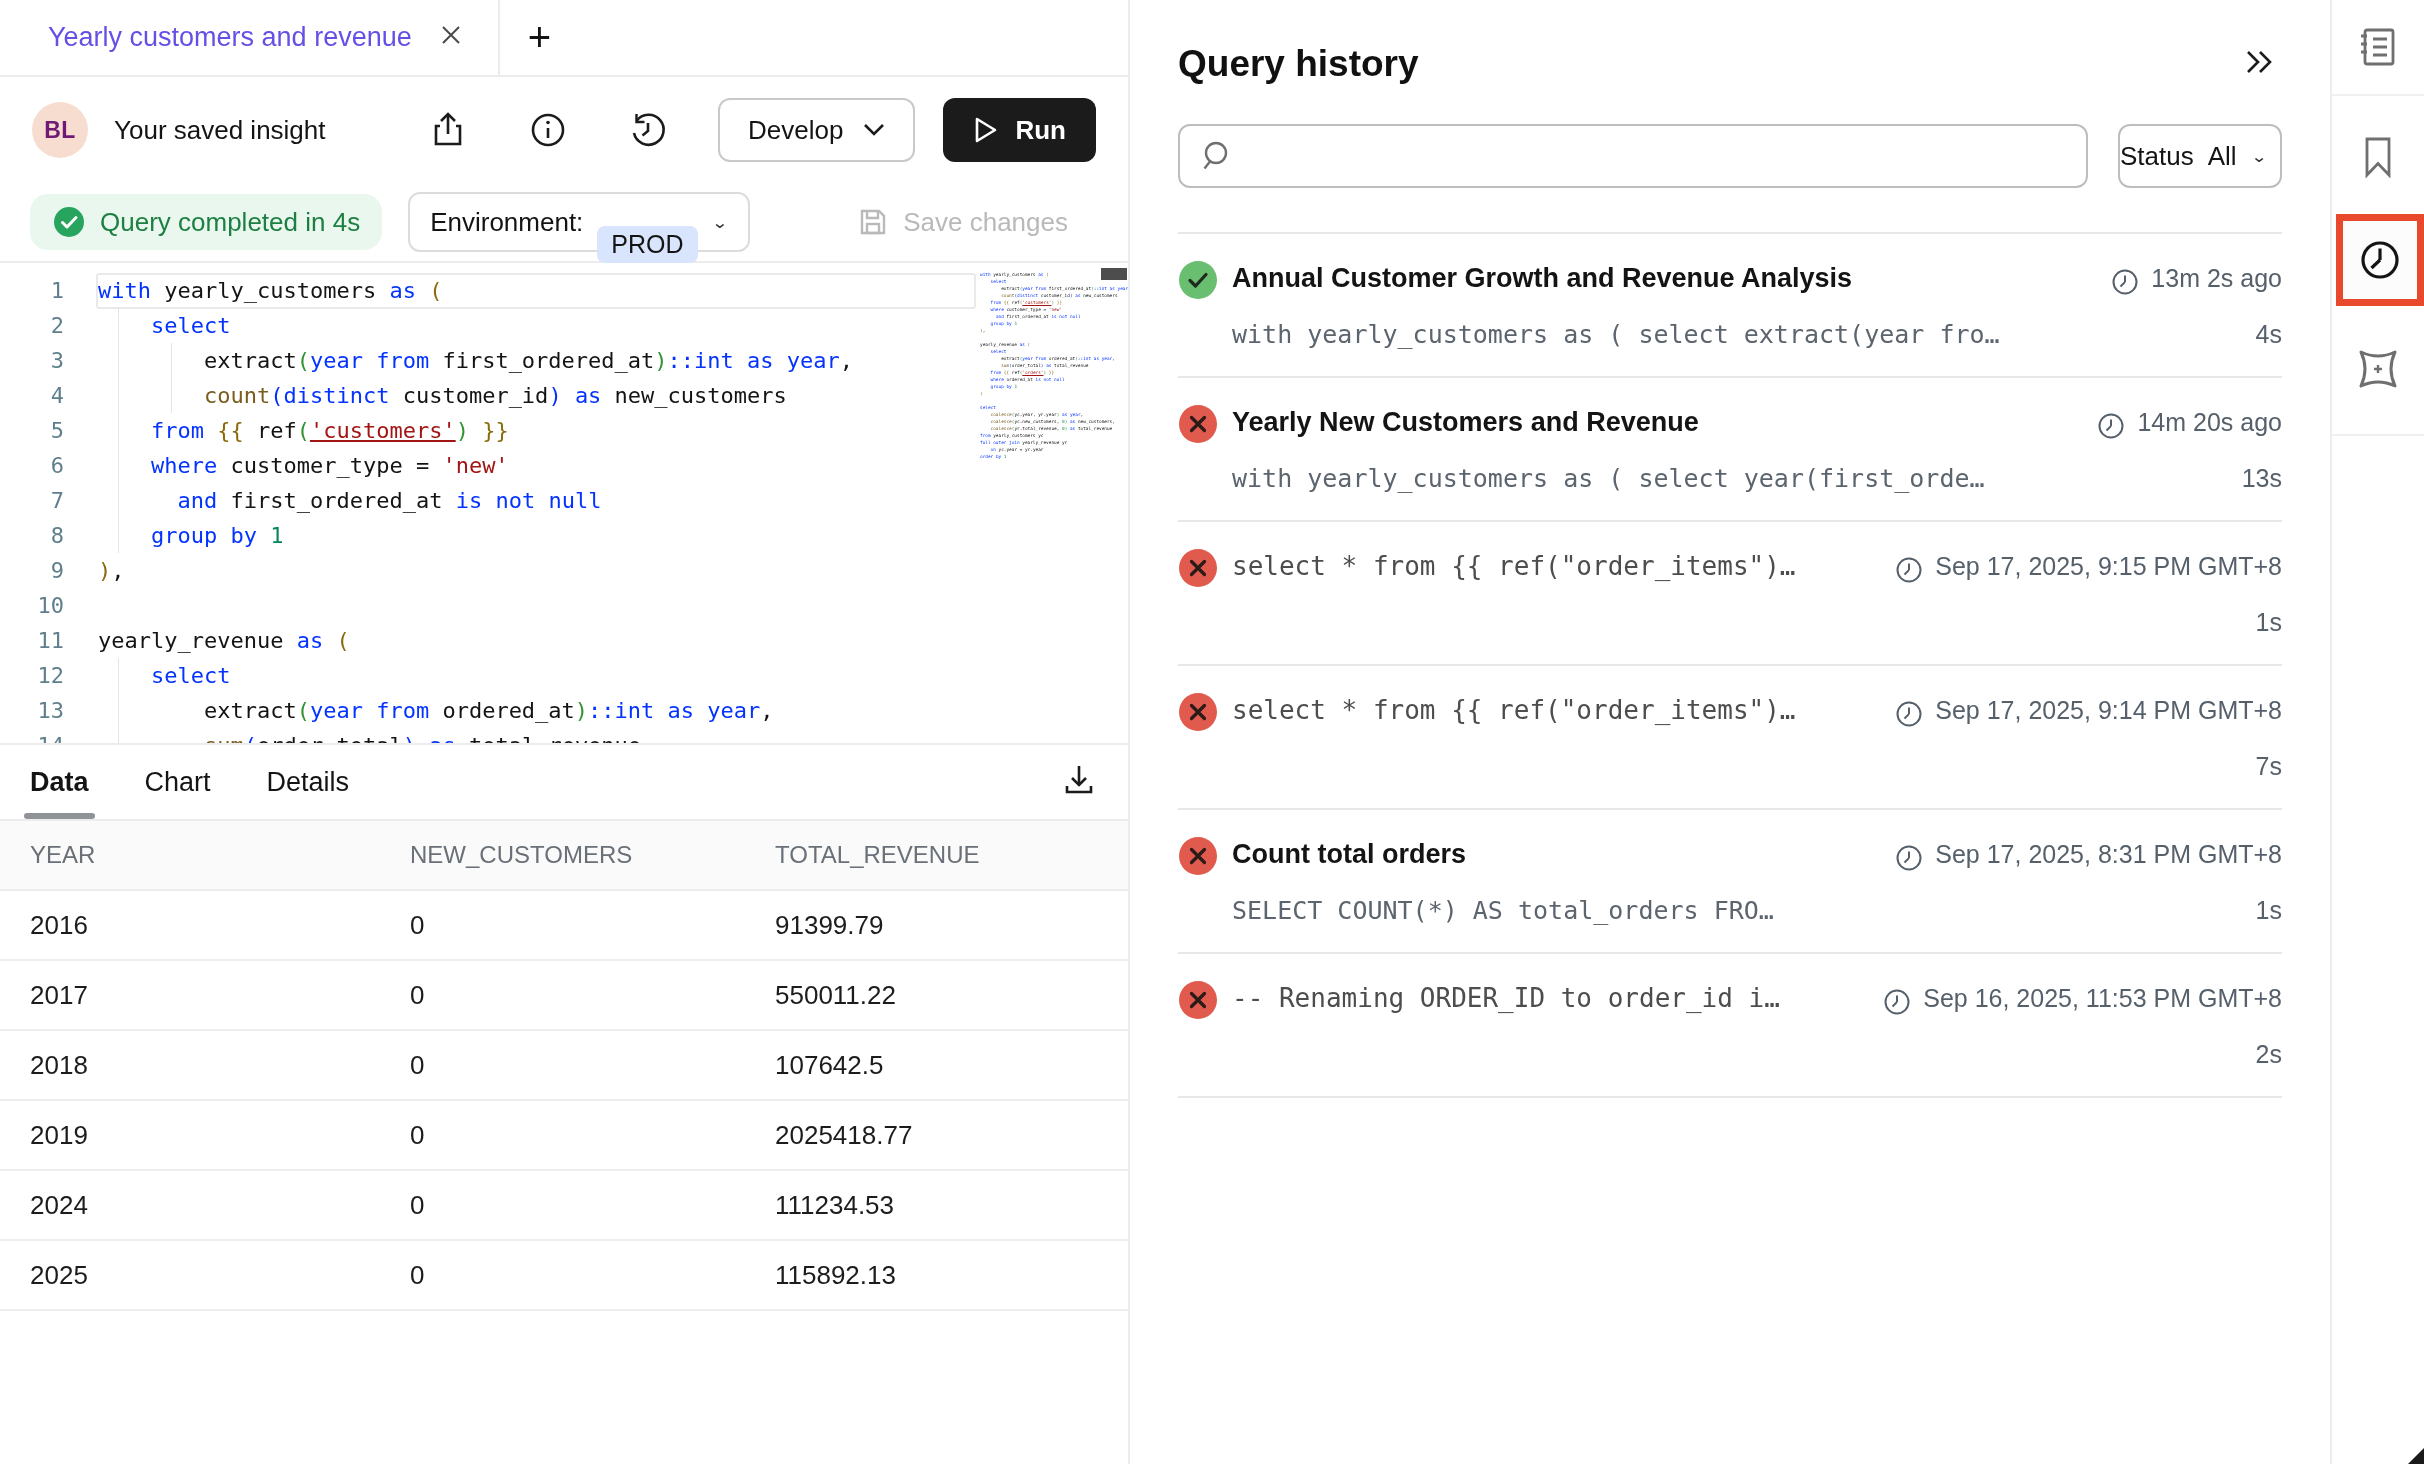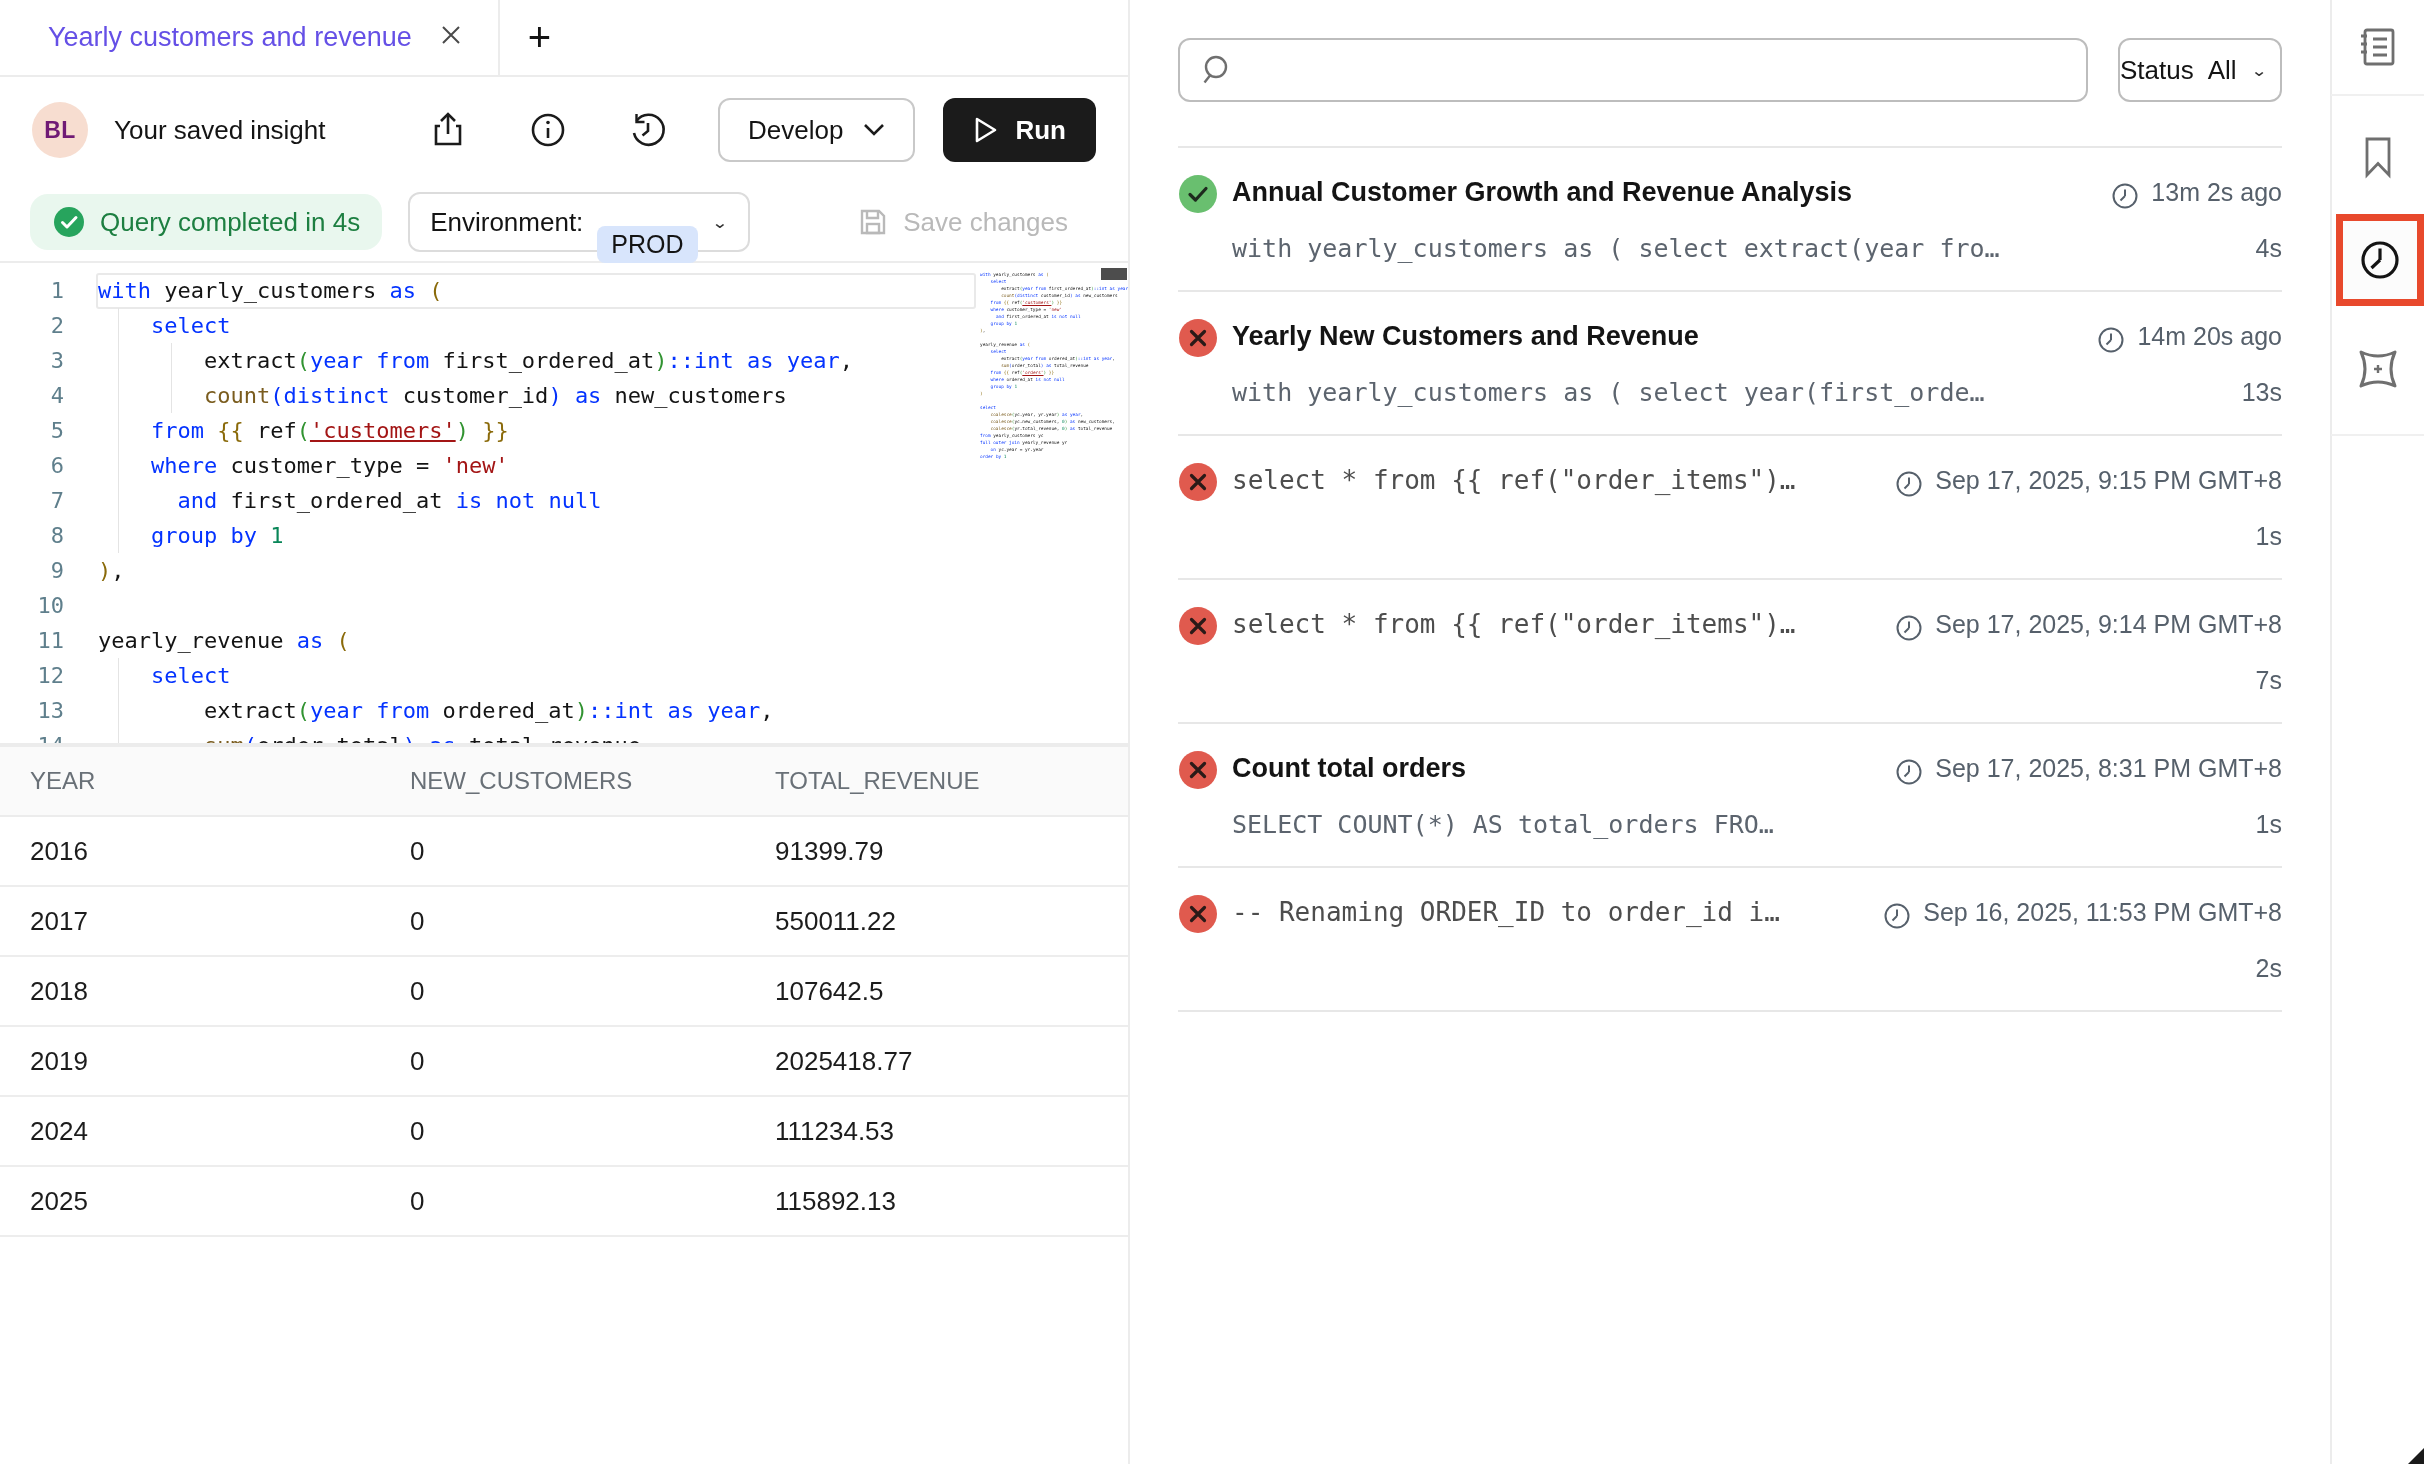--- a/index.html
+++ b/index.html
@@ -208,20 +208,32 @@
           <div>12</div>
           <div>13</div>
           <div>14</div>
         </div>
       <div class="code"><div class="code-line"><span class="tk-kw">with</span><span class="tk-t"> yearly_customers </span><span class="tk-kw">as</span><span class="tk-t"> </span><span class="tk-b1">(</span></div><div class="code-line"><span class="tk-t">    </span><span class="tk-kw">select</span></div><div class="code-line"><span class="tk-t">        extract</span><span class="tk-b2">(</span><span class="tk-kw">year</span><span class="tk-t"> </span><span class="tk-kw">from</span><span class="tk-t"> first_ordered_at</span><span class="tk-b2">)</span><span class="tk-kw">::int</span><span class="tk-t"> </span><span class="tk-kw">as</span><span class="tk-t"> </span><span class="tk-kw">year</span><span class="tk-t">,</span></div><div class="code-line"><span class="tk-t">        </span><span class="tk-fn">count</span><span class="tk-b3">(</span><span class="tk-kw">distinct</span><span class="tk-t"> customer_id</span><span class="tk-b3">)</span><span class="tk-t"> </span><span class="tk-kw">as</span><span class="tk-t"> new_customers</span></div><div class="code-line"><span class="tk-t">    </span><span class="tk-kw">from</span><span class="tk-t"> </span><span class="tk-b1">{{</span><span class="tk-t"> ref</span><span class="tk-b2">(</span><span class="tk-lk">'customers'</span><span class="tk-b2">)</span><span class="tk-t"> </span><span class="tk-b1">}}</span></div><div class="code-line"><span class="tk-t">    </span><span class="tk-kw">where</span><span class="tk-t"> customer_type = </span><span class="tk-st">'new'</span></div><div class="code-line"><span class="tk-t">      </span><span class="tk-kw">and</span><span class="tk-t"> first_ordered_at </span><span class="tk-kw">is</span><span class="tk-t"> </span><span class="tk-kw">not</span><span class="tk-t"> </span><span class="tk-kw">null</span></div><div class="code-line"><span class="tk-t">    </span><span class="tk-kw">group</span><span class="tk-t"> </span><span class="tk-kw">by</span><span class="tk-t"> </span><span class="tk-nm">1</span></div><div class="code-line"><span class="tk-b1">)</span><span class="tk-t">,</span></div><div class="code-line">&nbsp;</div><div class="code-line"><span class="tk-t">yearly_revenue </span><span class="tk-kw">as</span><span class="tk-t"> </span><span class="tk-b1">(</span></div><div class="code-line"><span class="tk-t">    </span><span class="tk-kw">select</span></div><div class="code-line"><span class="tk-t">        extract</span><span class="tk-b2">(</span><span class="tk-kw">year</span><span class="tk-t"> </span><span class="tk-kw">from</span><span class="tk-t"> ordered_at</span><span class="tk-b2">)</span><span class="tk-kw">::int</span><span class="tk-t"> </span><span class="tk-kw">as</span><span class="tk-t"> </span><span class="tk-kw">year</span><span class="tk-t">,</span></div><div class="code-line"><span class="tk-t">        </span><span class="tk-fn">sum</span><span class="tk-b3">(</span><span class="tk-t">order_total</span><span class="tk-b3">)</span><span class="tk-t"> </span><span class="tk-kw">as</span><span class="tk-t"> total_revenue</span></div></div>
     </div>
     <div class="minimap"><div class="code-line"><span class="tk-kw">with</span><span class="tk-t"> yearly_customers </span><span class="tk-kw">as</span><span class="tk-t"> </span><span class="tk-b1">(</span></div><div class="code-line"><span class="tk-t">    </span><span class="tk-kw">select</span></div><div class="code-line"><span class="tk-t">        extract</span><span class="tk-b2">(</span><span class="tk-kw">year</span><span class="tk-t"> </span><span class="tk-kw">from</span><span class="tk-t"> first_ordered_at</span><span class="tk-b2">)</span><span class="tk-kw">::int</span><span class="tk-t"> </span><span class="tk-kw">as</span><span class="tk-t"> </span><span class="tk-kw">year</span></div><div class="code-line"><span class="tk-t">        </span><span class="tk-fn">count</span><span class="tk-b3">(</span><span class="tk-kw">distinct</span><span class="tk-t"> customer_id</span><span class="tk-b3">)</span><span class="tk-t"> </span><span class="tk-kw">as</span><span class="tk-t"> new_customers</span></div><div class="code-line"><span class="tk-t">    </span><span class="tk-kw">from</span><span class="tk-t"> </span><span class="tk-b1">{{</span><span class="tk-t"> ref</span><span class="tk-b2">(</span><span class="tk-lk">'customers'</span><span class="tk-b2">)</span><span class="tk-t"> </span><span class="tk-b1">}}</span></div><div class="code-line"><span class="tk-t">    </span><span class="tk-kw">where</span><span class="tk-t"> customer_type = </span><span class="tk-st">'new'</span></div><div class="code-line"><span class="tk-t">      </span><span class="tk-kw">and</span><span class="tk-t"> first_ordered_at </span><span class="tk-kw">is</span><span class="tk-t"> </span><span class="tk-kw">not</span><span class="tk-t"> </span><span class="tk-kw">null</span></div><div class="code-line"><span class="tk-t">    </span><span class="tk-kw">group</span><span class="tk-t"> </span><span class="tk-kw">by</span><span class="tk-t"> </span><span class="tk-nm">1</span></div><div class="code-line"><span class="tk-b1">)</span><span class="tk-t">,</span></div><div class="code-line">&nbsp;</div><div class="code-line"><span class="tk-t">yearly_revenue </span><span class="tk-kw">as</span><span class="tk-t"> </span><span class="tk-b1">(</span></div><div class="code-line"><span class="tk-t">    </span><span class="tk-kw">select</span></div><div class="code-line"><span class="tk-t">        extract</span><span class="tk-b2">(</span><span class="tk-kw">year</span><span class="tk-t"> </span><span class="tk-kw">from</span><span class="tk-t"> ordered_at</span><span class="tk-b2">)</span><span class="tk-kw">::int</span><span class="tk-t"> </span><span class="tk-kw">as</span><span class="tk-t"> </span><span class="tk-kw">year</span><span class="tk-t">,</span></div><div class="code-line"><span class="tk-t">        </span><span class="tk-fn">sum</span><span class="tk-b3">(</span><span class="tk-t">order_total</span><span class="tk-b3">)</span><span class="tk-t"> </span><span class="tk-kw">as</span><span class="tk-t"> total_revenue</span></div><div class="code-line"><span class="tk-t">    </span><span class="tk-kw">from</span><span class="tk-t"> </span><span class="tk-b1">{{</span><span class="tk-t"> ref</span><span class="tk-b2">(</span><span class="tk-lk">'orders'</span><span class="tk-b2">)</span><span class="tk-t"> </span><span class="tk-b1">}}</span></div><div class="code-line"><span class="tk-t">    </span><span class="tk-kw">where</span><span class="tk-t"> ordered_at </span><span class="tk-kw">is</span><span class="tk-t"> </span><span class="tk-kw">not</span><span class="tk-t"> </span><span class="tk-kw">null</span></div><div class="code-line"><span class="tk-t">    </span><span class="tk-kw">group</span><span class="tk-t"> </span><span class="tk-kw">by</span><span class="tk-t"> </span><span class="tk-nm">1</span></div><div class="code-line"><span class="tk-b1">)</span></div><div class="code-line">&nbsp;</div><div class="code-line"><span class="tk-kw">select</span></div><div class="code-line"><span class="tk-t">    </span><span class="tk-fn">coalesce</span><span class="tk-b2">(</span><span class="tk-t">yc.year, yr.year</span><span class="tk-b2">)</span><span class="tk-t"> </span><span class="tk-kw">as</span><span class="tk-t"> </span><span class="tk-kw">year</span><span class="tk-t">,</span></div><div class="code-line"><span class="tk-t">    </span><span class="tk-fn">coalesce</span><span class="tk-b2">(</span><span class="tk-t">yc.new_customers, </span><span class="tk-nm">0</span><span class="tk-b2">)</span><span class="tk-t"> </span><span class="tk-kw">as</span><span class="tk-t"> new_customers,</span></div><div class="code-line"><span class="tk-t">    </span><span class="tk-fn">coalesce</span><span class="tk-b2">(</span><span class="tk-t">yr.total_revenue, </span><span class="tk-nm">0</span><span class="tk-b2">)</span><span class="tk-t"> </span><span class="tk-kw">as</span><span class="tk-t"> total_revenue</span></div><div class="code-line"><span class="tk-kw">from</span><span class="tk-t"> yearly_customers yc</span></div><div class="code-line"><span class="tk-kw">full outer join</span><span class="tk-t"> yearly_revenue yr</span></div><div class="code-line"><span class="tk-t">    </span><span class="tk-kw">on</span><span class="tk-t"> yc.year = yr.year</span></div><div class="code-line"><span class="tk-kw">order</span><span class="tk-t"> </span><span class="tk-kw">by</span><span class="tk-t"> </span><span class="tk-nm">1</span></div></div>
     <div class="scroll-thumb"></div>
   </div>
 
+  <div class="results-tabs">
+    <div class="rtab active">Data</div>
+    <div class="rtab">Chart</div>
+    <div class="rtab">Details</div>
+    <div class="download-btn">
+      <svg width="38" height="38" viewBox="0 0 38 38" fill="none" stroke="#1b1b1b" stroke-width="2.6">
+        <path d="M19 5 V23"></path>
+          <path d="M12 17 L19 24 L26 17"></path>
+          <path d="M7 25 V31 H31 V25"></path>
+      </svg>
+    </div>
+  </div>
 
   <div class="table">
     <div class="t-head">
         <div>YEAR</div>
         <div>NEW_CUSTOMERS</div>
         <div>TOTAL_REVENUE</div>
       </div>
     <div>
         <div class="t-row">
           <div>2016</div>
@@ -251,20 +263,29 @@
         <div class="t-row">
           <div>2025</div>
           <div>0</div>
           <div>115892.13</div>
         </div>
       </div>
   </div>
 </div>
 
 <div class="right-panel">
+  <div class="qh-header">
+    <div class="qh-title">Query history</div>
+    <div class="collapse-btn">
+      <svg width="36" height="28" viewBox="0 0 36 28" fill="none" stroke="#1b1b1b" stroke-width="2.6">
+        <path d="M8 4 L18 14 L8 24"></path>
+          <path d="M20 4 L30 14 L20 24"></path>
+      </svg>
+    </div>
+  </div>
   <div class="qh-controls">
     <div class="search-box">
       <svg width="34" height="34" viewBox="0 0 34 34" fill="none" stroke="#6f6f6f" stroke-width="2.4">
         <circle cx="16" cy="14" r="10"></circle>
           <path d="M10 22.5 L4.5 29.5"></path>
       </svg>
     </div>
     <div class="status-filter">
       <span>Status</span>
       <span>All</span>

